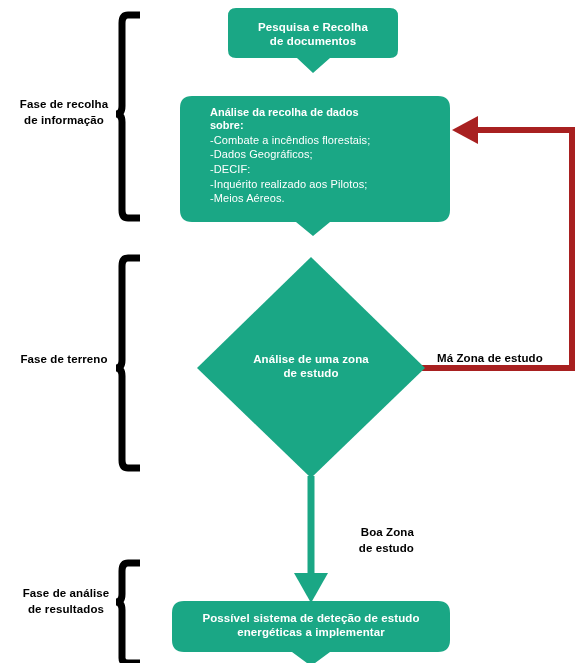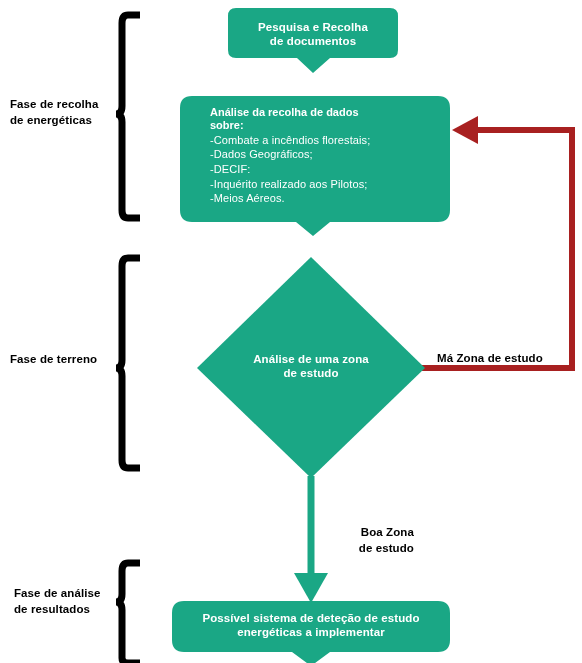--- a/index.html
+++ b/index.html
@@ -46,21 +46,21 @@
     left:180px; top:611px; width:262px;
     font-size:11.5px; font-weight:bold; letter-spacing:.1px;
   }
 
   
   .phase-label{
     position:absolute;
     color:#000000;
     font-size:11.5px;
     font-weight:bold;
-    text-align:left;
+    text-align:center;
     line-height:1.35;
     letter-spacing:.1px;
   }
   #ph1{left:10px; top:97px; width:108px;}
   #ph2{left:10px; top:352px; width:108px;}
   #ph3{left:14px; top:586px; width:104px;}
 
   
   .edge-label{
     position:absolute;
@@ -138,21 +138,21 @@
     <span>de estudo</span>
   </div>
 
   <div class="node-text" id="t-box4">
     <span>Possível sistema de deteção de estudo</span><br>
     <span>energéticas a implementar</span>
   </div>
 
   <div class="phase-label" id="ph1">
     <span>Fase de recolha</span><br>
-    <span>de energéticas</span>
+    <span>de informação</span>
   </div>
 
   <div class="phase-label" id="ph3">
     <span>Fase de análise</span><br>
     <span>de resultados</span>
   </div>
 
   <div class="phase-label" id="ph2">
     <span>Fase de terreno</span>
   </div>

